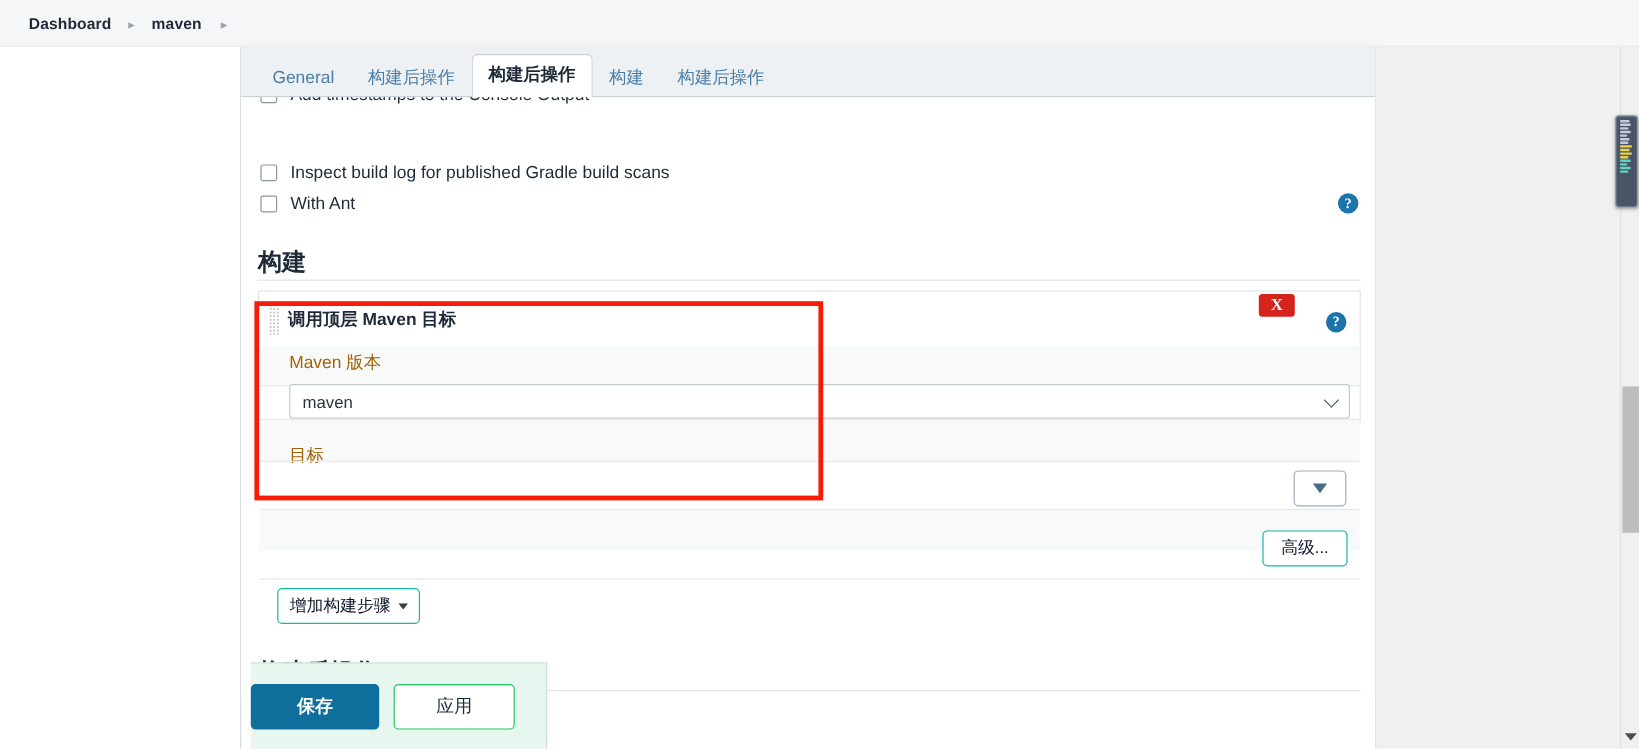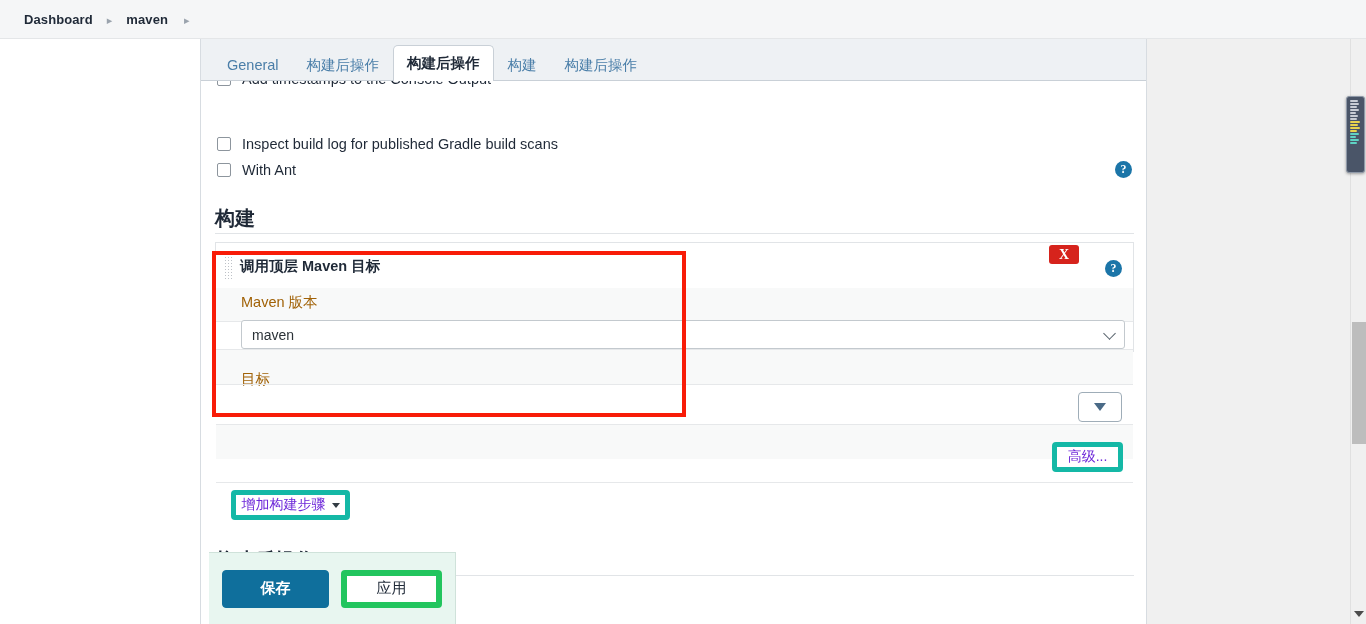--- a/index.html
+++ b/index.html
@@ -193,24 +193,24 @@
   }
   .caret-solid {
     width: 0; height: 0;
     border-left: 6px solid transparent; border-right: 6px solid transparent;
     border-top: 8px solid #4a6a87;
   }
 
   .btn {
     position: absolute;
     background: #ffffff;
-    border: 5px solid #14b8a6;
+    border: 1px solid #14b8a6;
     border-radius: 4px;
     font-family: "Liberation Sans", "DejaVu Sans", sans-serif;
-    font-size: 14px; color: #6d28d9;
+    font-size: 14px; color: #0f172a;
     cursor: pointer;
     display: flex; align-items: center; justify-content: center;
     gap: 6px;
   }
   .btn .mini-caret {
     width: 0; height: 0;
     border-left: 4px solid transparent; border-right: 4px solid transparent;
     border-top: 5px solid #333c44;
   }
 
@@ -235,36 +235,36 @@
   }
 
   
   .save-bar {
     position: absolute; left: 209px; top: 552px;
     width: 247px; height: 72px;
     background: #e8f6f0;
     border-top: 1px solid #cfe2da;
     border-right: 1px solid #cfe2da;
     display: flex; align-items: center;
-    padding-left: 13px; gap: 12px;
+    gap: 12px;
     z-index: 60;
   }
   .btn-primary {
     width: 107px; height: 38px;
     background: #0f6f9c; color: #ffffff;
     border: 1px solid #0f6f9c; border-radius: 4px;
     font-size: 15px; font-weight: bold;
     cursor: pointer;
     display: flex; align-items: center; justify-content: center;
     font-family: "Liberation Sans", "DejaVu Sans", sans-serif;
   }
   .btn-secondary {
     width: 101px; height: 38px;
     background: #ffffff; color: #1f2937;
-    border: 6px solid #22c55e; border-radius: 4px;
+    border: 1px solid #22c55e; border-radius: 4px;
     font-size: 15px;
     cursor: pointer;
     display: flex; align-items: center; justify-content: center;
     font-family: "Liberation Sans", "DejaVu Sans", sans-serif;
   }
 
   
   .vscroll-outer {
     position: absolute; right: 0; top: 39px;
     width: 16px; height: 585px;

